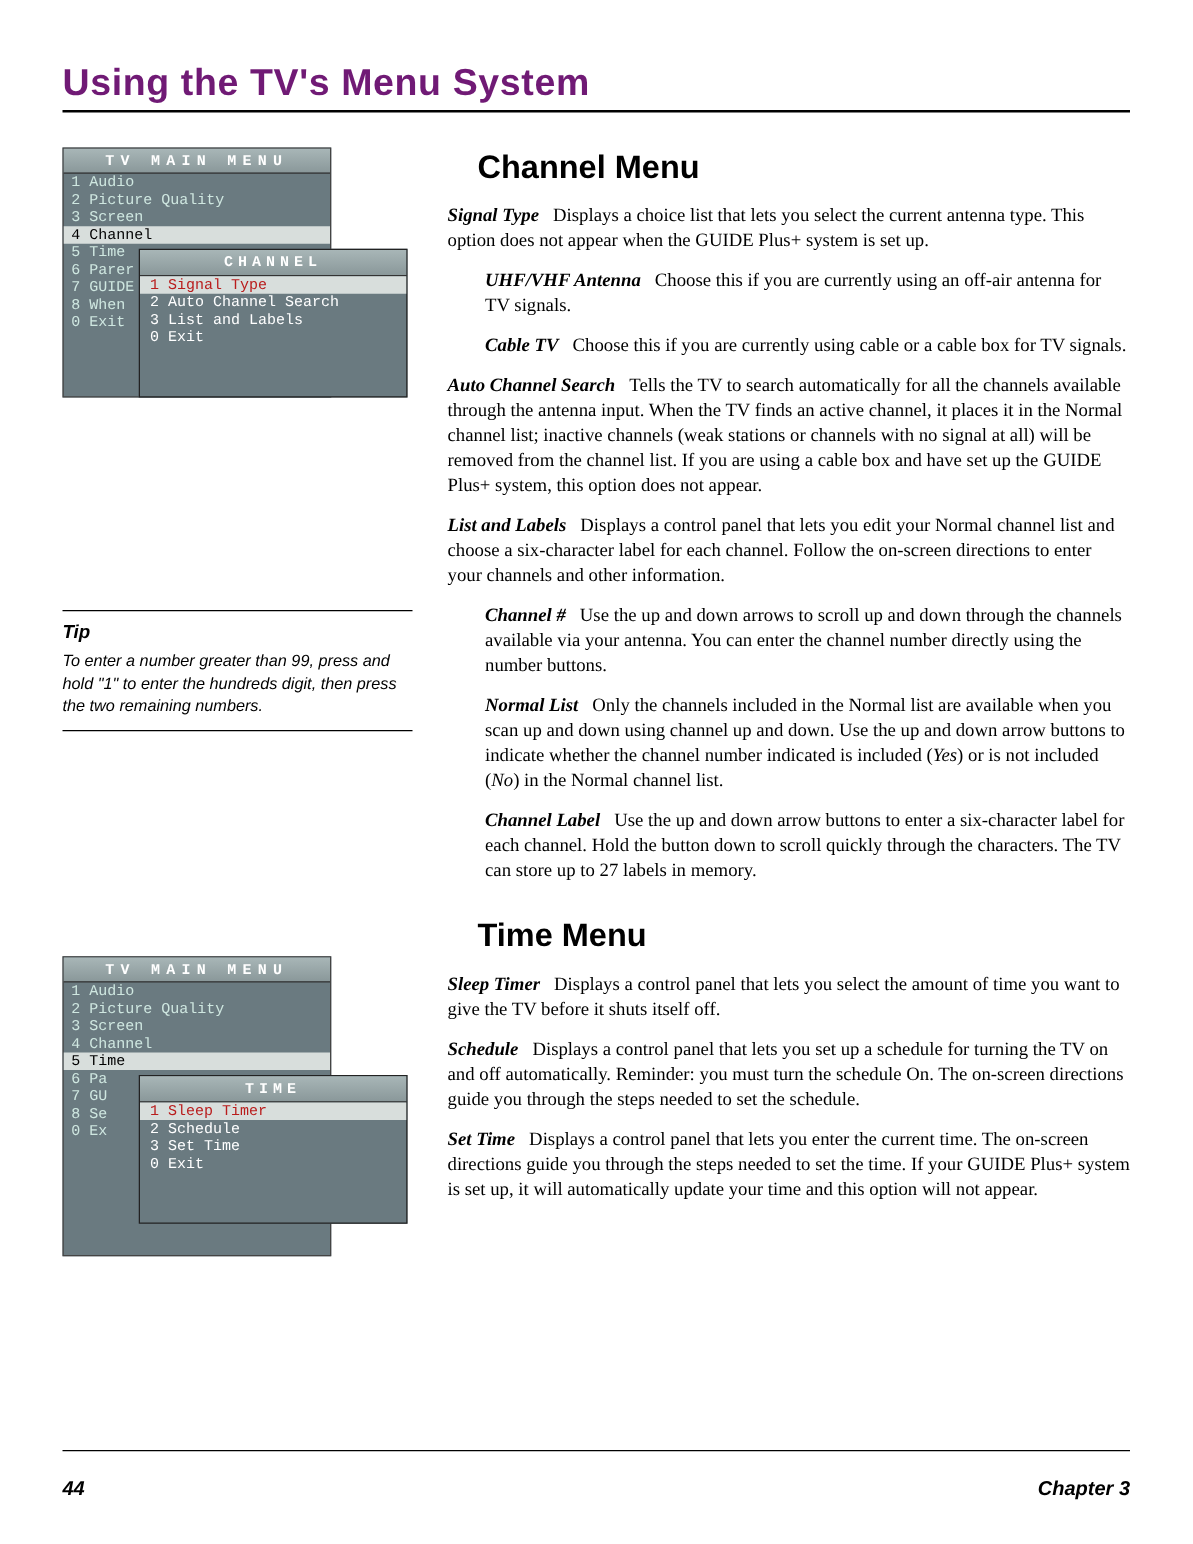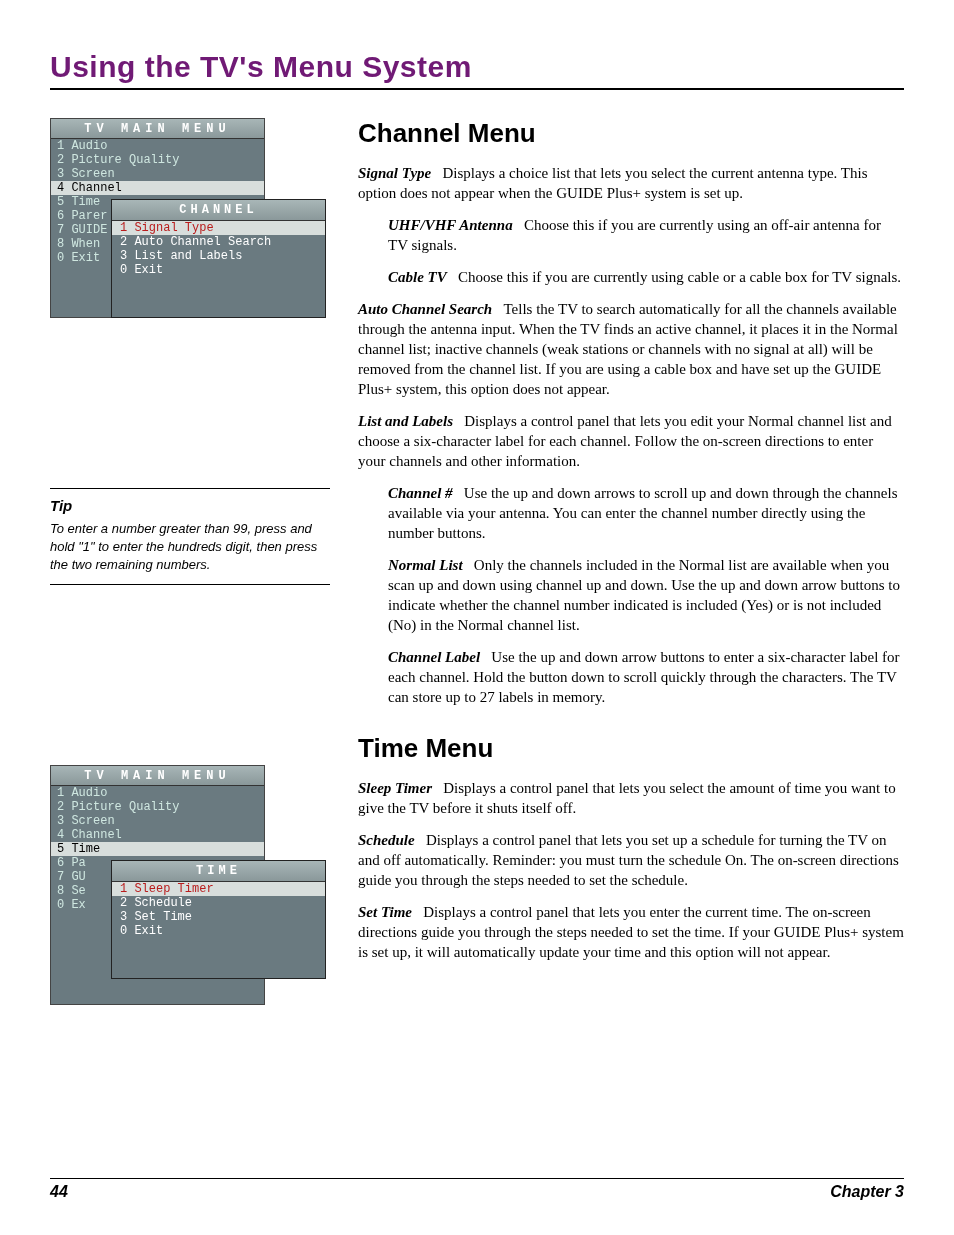--- a/index.html
+++ b/index.html
@@ -113,49 +113,50 @@
     font-size: 13px;
     line-height: 18px;
   }
 
   
   h2.section {
     font-family: Arial, Helvetica, sans-serif;
     font-weight: 900;
     font-size: 26px;
     margin-bottom: 14px;
+    margin-left: 24px;
   }
   .para {
     font-size: 15px;
     line-height: 20px;
     margin-bottom: 12px;
   }
   .para-indent {
     margin-left: 30px;
   }
   .term {
     font-weight: bold;
     font-style: italic;
   }
-  .inline-ital { }
+  .inline-ital { font-style: italic; }
 
   
   .footer {
     position: absolute;
     bottom: 34px;
     left: 50px;
     right: 50px;
     display: flex;
     justify-content: space-between;
     font-family: Arial, Helvetica, sans-serif;
     font-weight: bold;
     font-style: italic;
     font-size: 16px;
     border-top: 1px solid #000;
-    padding-top: 4px;
+    padding-top: 22px;
   }
 </style>
 </head>
 <body>
 
 <div class="page-header">Using the TV's Menu System</div>
 
 <div class="columns">
   <div class="left-col">
 

